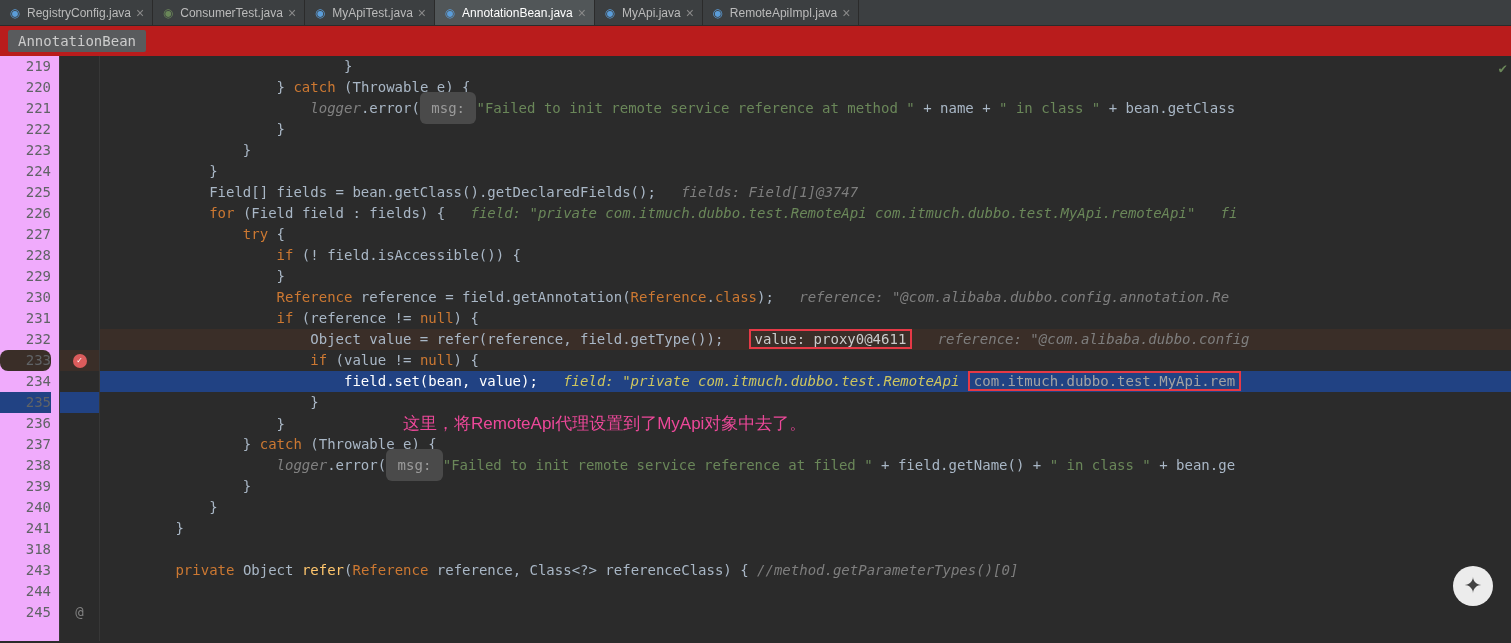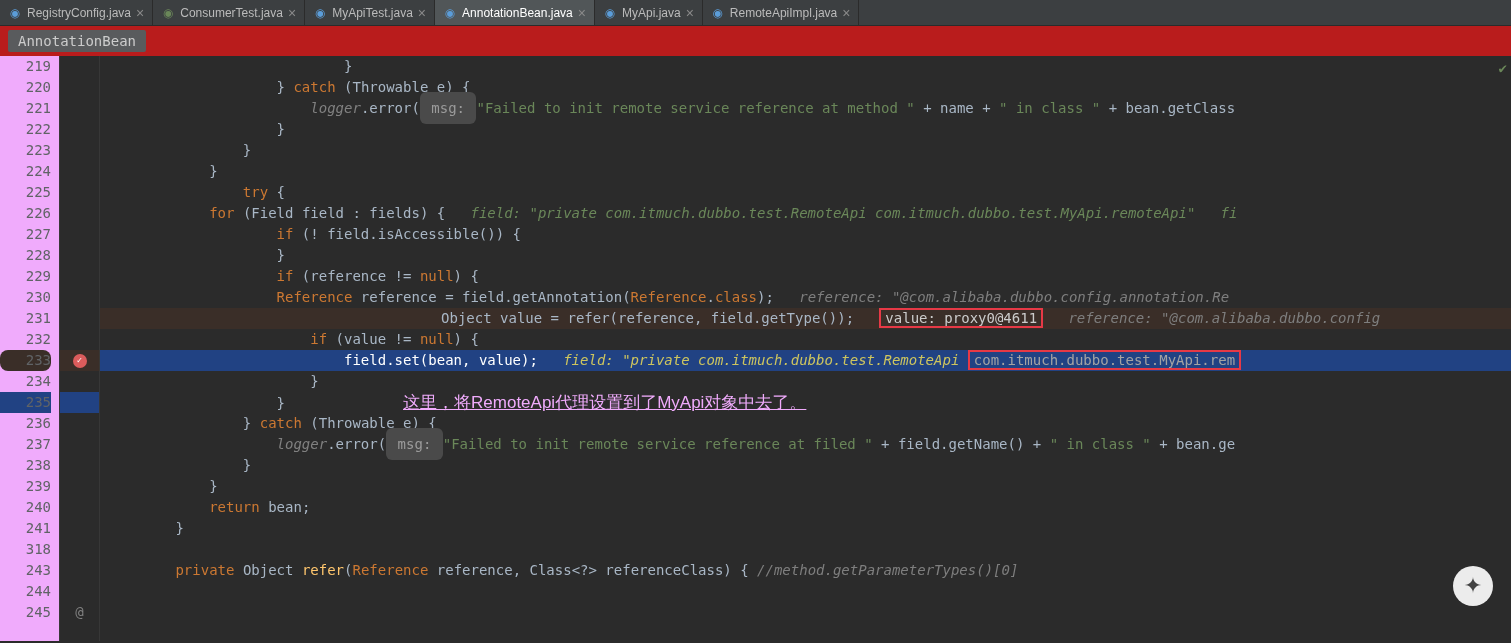--- a/index.html
+++ b/index.html
@@ -103,21 +103,21 @@
   flex: 1;
   overflow: hidden;
   position: relative;
 }
 .code-line {
   height: 21px;
   line-height: 21px;
   white-space: pre;
   padding-left: 8px;
 }
-.hl-brown { background: #3a2e28; text-align: center; }
+.hl-brown { background: #3a2e28; }
 .hl-blue { background: #214283; color: #ffffff; }
 .kw { color: #cc7832; }
 .str { color: #6a8759; }
 .fn { color: #ffc66d; }
 .italic { font-style: italic; color: #808080; }
 .hint { color: #7e7e7e; font-style: italic; }
 .annot-hint { color: #6a8759; font-style: italic; }
 .yellow-hint { font-style: italic; color: #cec55e; }
 .box-red {
   border: 2px solid #e63946;
@@ -130,24 +130,23 @@
   color: #a3a3a3;
 }
 .msg-bg {
   background: #4a4a4a;
   color: #9b9b9b;
   padding: 8px 3px;
   border-radius: 6px;
   font-style: normal;
 }
 .callout {
-  color: #f0abfc;
+  color: #ec4899;
   font-family: "PingFang SC", "Microsoft YaHei", sans-serif;
   font-size: 17px;
-  text-decoration: underline;
 }
 .watermark {
   position: absolute;
   right: 18px;
   bottom: 35px;
   color: #ffffff;
   font-family: "PingFang SC", "Microsoft YaHei", sans-serif;
   font-size: 28px;
   display: flex;
   align-items: center;
@@ -273,36 +272,36 @@
       <div class="marker"></div>
       <div class="marker" style="color: rgb(128, 128, 128);">@</div>
     </div>
   <div class="code-area">
     <div class="code-line">                            }</div>
     <div class="code-line">                    } <span class="kw">catch</span><span> (Throwable e) {</span></div>
     <div class="code-line">                        <span class="italic">logger</span><span>.error(</span><span class="msg-bg"> msg: </span><span class="str">"Failed to init remote service reference at method "</span><span> + name + </span><span class="str">" in class "</span><span> + bean.getClass</span></div>
     <div class="code-line">                    }</div>
     <div class="code-line">                }</div>
     <div class="code-line">            }</div>
+    <div class="code-line">            <span>Field[] fields = bean.getClass().getDeclaredFields();</span>   <span class="hint">fields: Field[1]@3747</span></div>
+    <div class="code-line">            <span class="kw">for</span><span> (Field field : fields) {</span>   <span class="annot-hint">field: "private com.itmuch.dubbo.test.RemoteApi com.itmuch.dubbo.test.MyApi.remoteApi"   fi</span></div>
     <div class="code-line">                <span class="kw">try</span><span> {</span></div>
-    <div class="code-line">            <span class="kw">for</span><span> (Field field : fields) {</span>   <span class="annot-hint">field: "private com.itmuch.dubbo.test.RemoteApi com.itmuch.dubbo.test.MyApi.remoteApi"   fi</span></div>
     <div class="code-line">                    <span class="kw">if</span><span> (! field.isAccessible()) {</span></div>
     <div class="code-line">                    }</div>
+    <div class="code-line">                    <span class="kw">Reference</span><span> reference = field.getAnnotation(</span><span class="kw">Reference</span><span>.</span><span class="kw">class</span><span>);</span>   <span class="hint">reference: "@com.alibaba.dubbo.config.annotation.Re</span></div>
     <div class="code-line">                    <span class="kw">if</span><span> (reference != </span><span class="kw">null</span><span>) {</span></div>
-    <div class="code-line">                    <span class="kw">Reference</span><span> reference = field.getAnnotation(</span><span class="kw">Reference</span><span>.</span><span class="kw">class</span><span>);</span>   <span class="hint">reference: "@com.alibaba.dubbo.config.annotation.Re</span></div>
     <div class="code-line hl-brown">                        <span>Object value = refer(reference, field.getType());</span>   <span class="box-red">value: proxy0@4611</span>   <span class="hint">reference: "@com.alibaba.dubbo.config</span></div>
     <div class="code-line">                        <span class="kw">if</span><span> (value != </span><span class="kw">null</span><span>) {</span></div>
     <div class="code-line hl-blue">                            <span>field.set(bean, value);</span>   <span class="yellow-hint">field: "private com.itmuch.dubbo.test.RemoteApi</span> <span class="box-red-y">com.itmuch.dubbo.test.MyApi.rem</span></div>
     <div class="code-line">                        }</div>
     <div class="code-line">                    <span>}</span>              <span class="callout">这里，将RemoteApi代理设置到了MyApi对象中去了。</span></div>
     <div class="code-line">                } <span class="kw">catch</span><span> (Throwable e) {</span></div>
     <div class="code-line">                    <span class="italic">logger</span><span>.error(</span><span class="msg-bg"> msg: </span><span class="str">"Failed to init remote service reference at filed "</span><span> + field.getName() + </span><span class="str">" in class "</span><span> + bean.ge</span></div>
     <div class="code-line">                }</div>
     <div class="code-line">            }</div>
-    <div class="code-line">            <span class="kw">return</span><span> bean;</span></div>
     <div class="code-line">        }</div>
     <div class="code-line"></div>
     <div class="code-line">        <span class="kw">private</span><span> Object </span><span class="fn">refer</span><span>(</span><span class="kw">Reference</span><span> reference, Class&lt;?&gt; referenceClass) {</span><span class="hint"> //method.getParameterTypes()[0]</span></div>
   </div>
   <div class="watermark">
     <span class="wm-icon">✦</span>
   </div>
 </div>
 
 </body></html>

